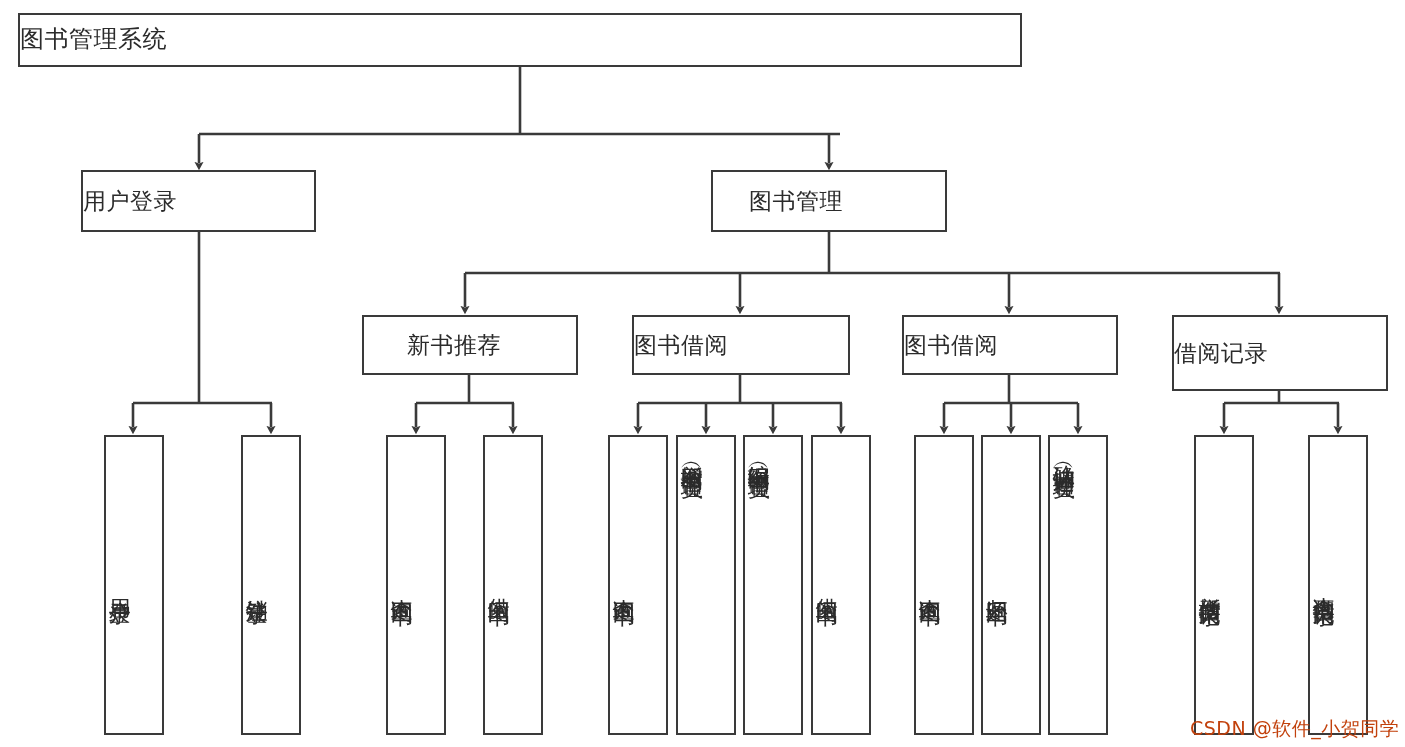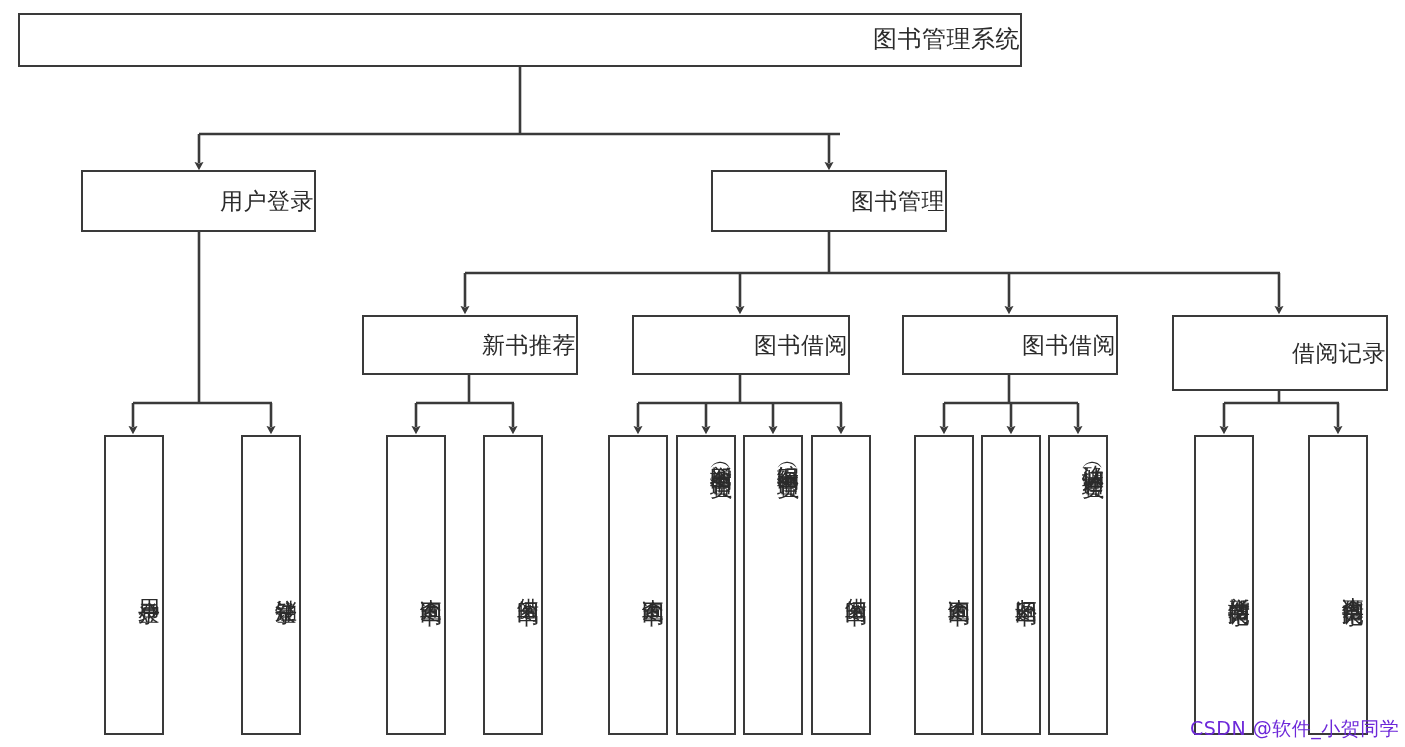--- a/index.html
+++ b/index.html
@@ -26,21 +26,21 @@
     height: 747px;
     pointer-events: none;
   }
   .node {
     position: absolute;
     box-sizing: border-box;
     border: 2.5px solid #3a3a3a;
     background: #ffffff;
     display: flex;
     align-items: center;
-    justify-content: flex-end;
+    justify-content: flex-start;
     color: #2b2b2b;
     z-index: 2;
   }
   .node .label {
     font-size: 23px;
     line-height: 1.15;
     letter-spacing: 0.5px;
     white-space: nowrap;
   }
   .node.root .label { font-size: 24px; }
@@ -57,21 +57,21 @@
     white-space: nowrap;
     display: block;
   }
   .node.leaf.centered {
     align-items: center;
     padding-top: 0;
   }
   .watermark {
     position: absolute;
     font-size: 19px;
-    color: #6d28d9;
+    color: #c2410c;
     letter-spacing: 0.5px;
     z-index: 5;
     white-space: nowrap;
     user-select: none;
   }
 </style>
 </head>
 <body>
 
 <div id="canvas">
@@ -126,21 +126,21 @@
     </g>
   </svg>
 
   <div class="node root" style="left:18px; top:13px; width:1004px; height:54px;">
     <span class="label">图书管理系统</span>
   </div>
 
   <div class="node" style="left:81px; top:170px; width:235px; height:62px;">
     <span class="label">用户登录</span>
   </div>
-  <div class="node" style="left:711px; top:170px; width:236px; height:62px;">
+  <div class="node" style="left:711px; top:170px; width:236px; height:62px;padding-left:36px;">
     <span class="label">图书管理</span>
   </div>
 
   <div class="node" style="left:362px; top:315px; width:216px; height:60px;padding-left:43px;">
     <span class="label">新书推荐</span>
   </div>
   <div class="node" style="left:632px; top:315px; width:218px; height:60px;">
     <span class="label">图书借阅</span>
   </div>
   <div class="node" style="left:902px; top:315px; width:216px; height:60px;">

